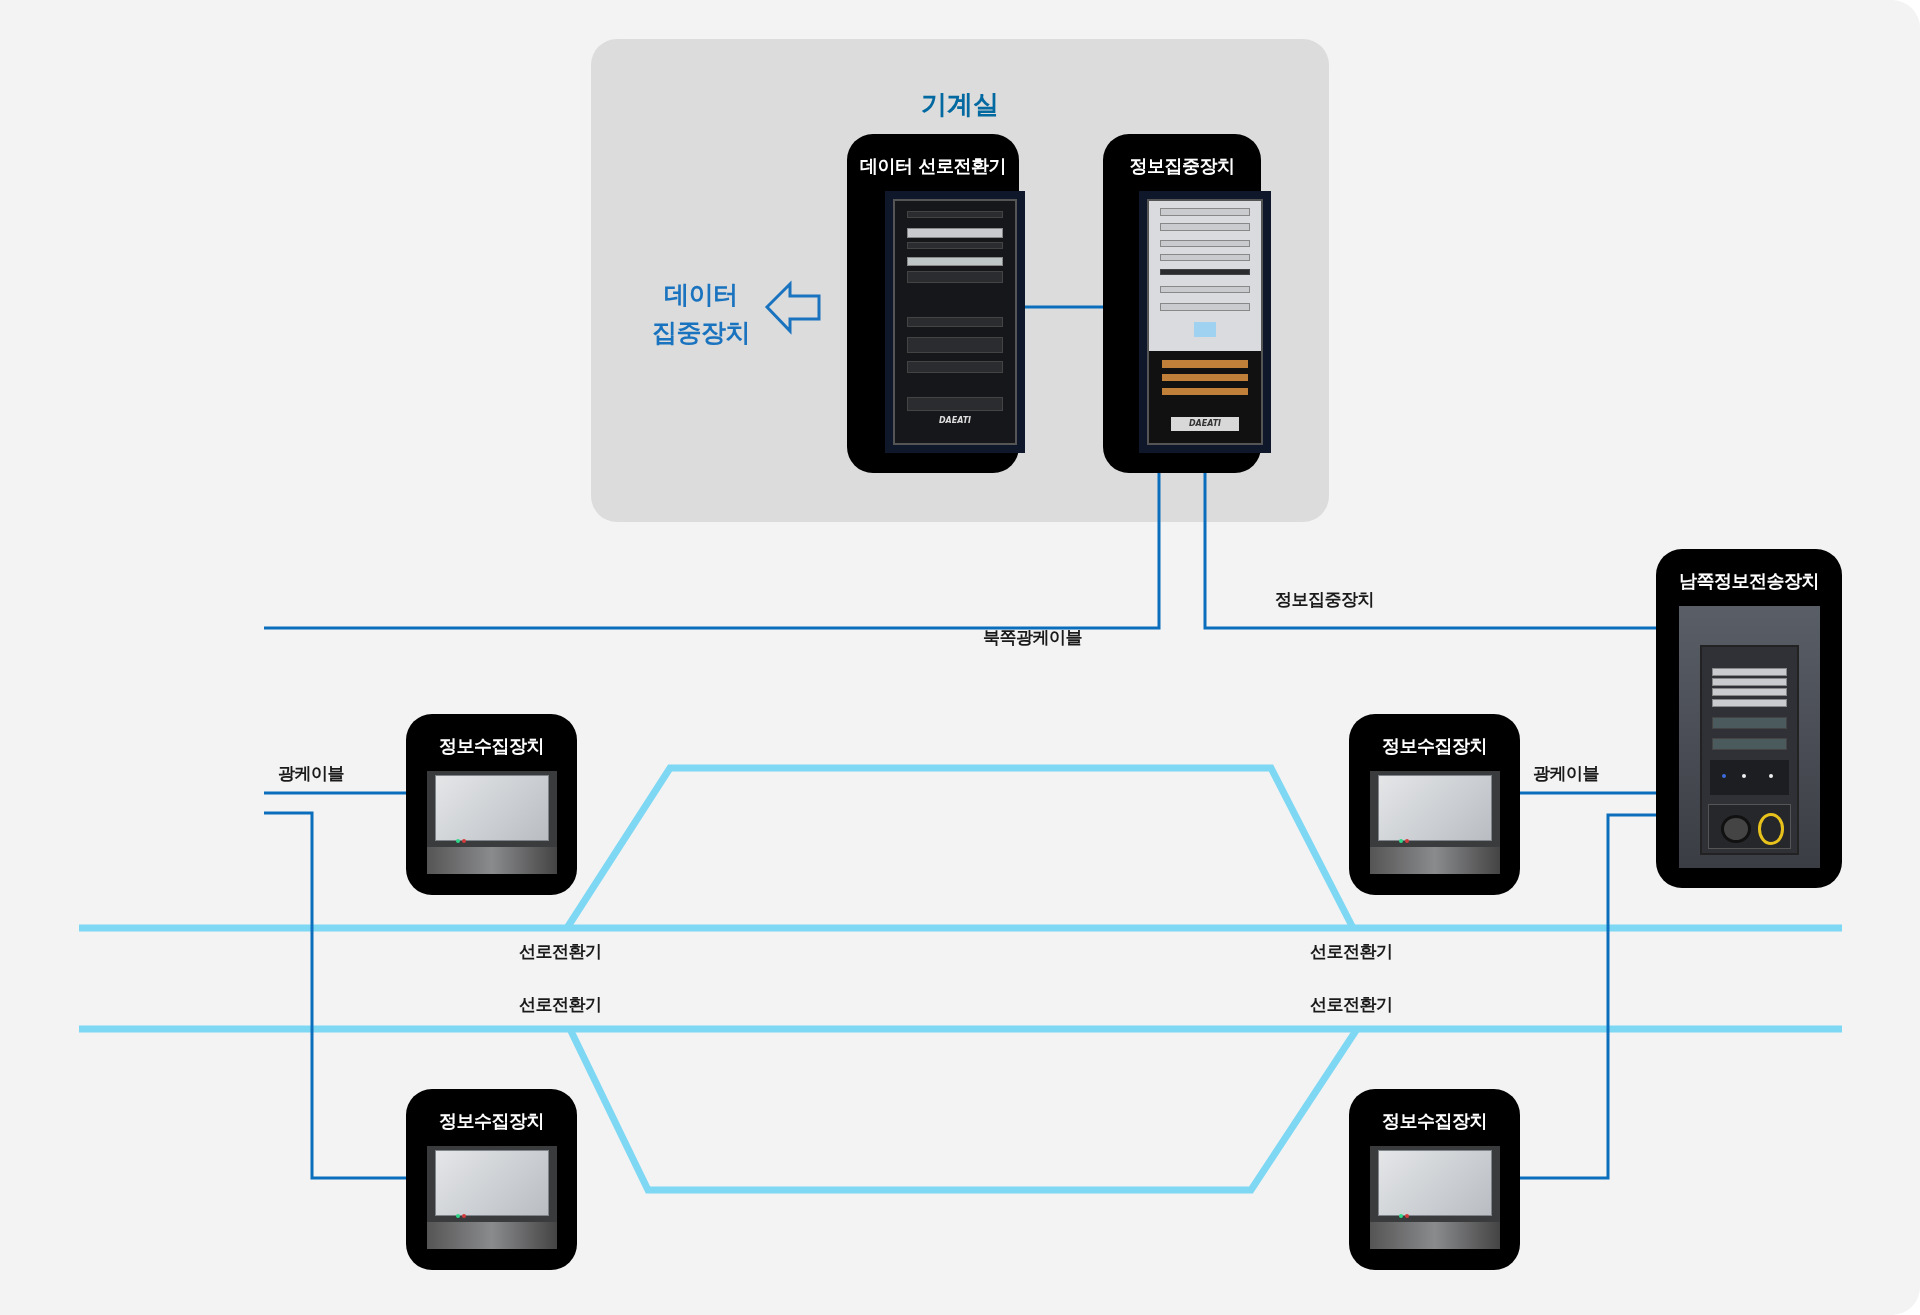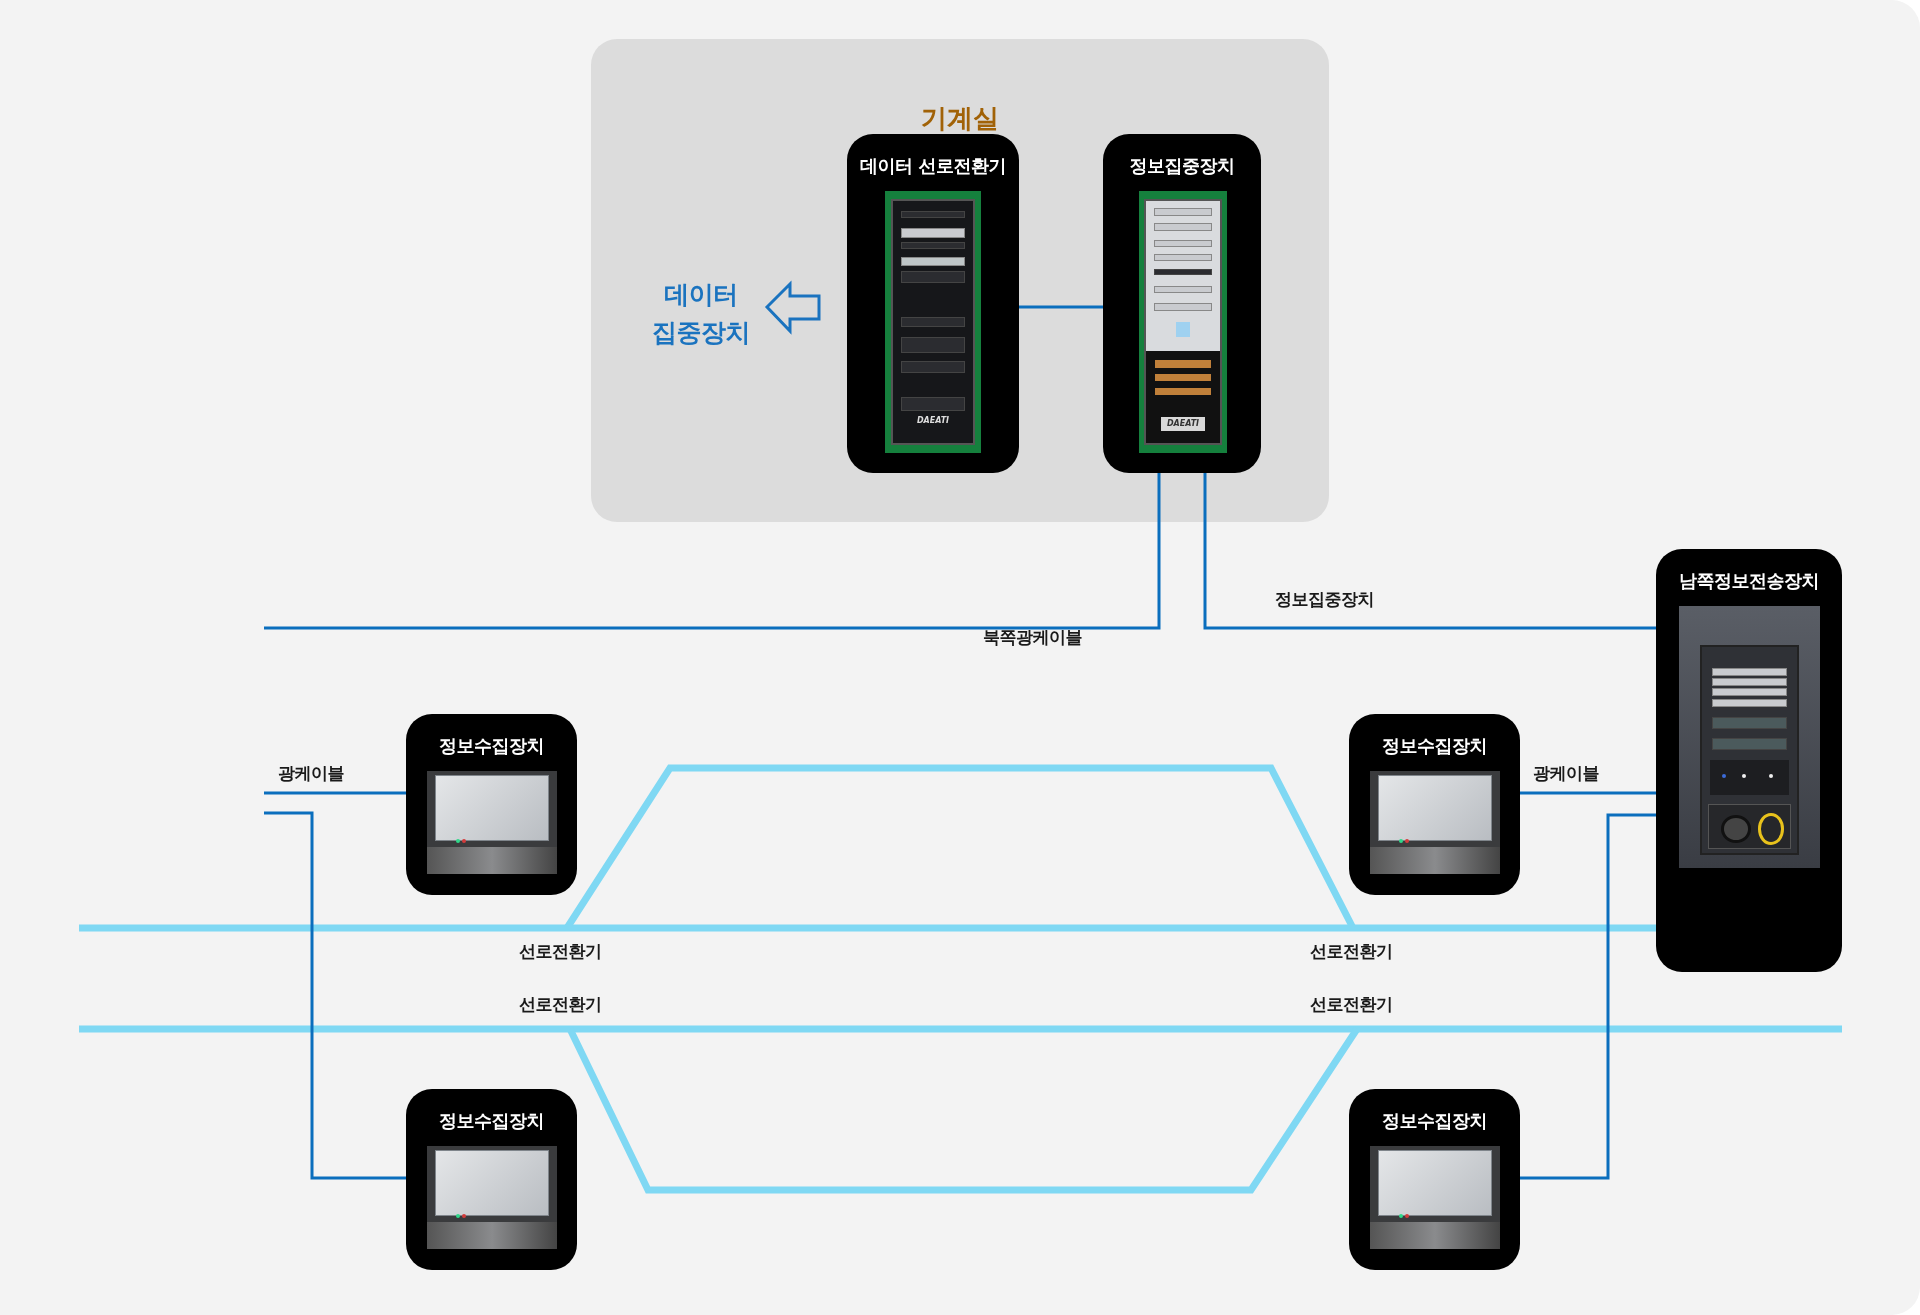--- a/index.html
+++ b/index.html
@@ -2,32 +2,32 @@
 <html><head>
 <meta charset="utf-8">
 <style>
   html, body { margin:0; padding:0; background:#ffffff; }
   body { width:1920px; height:1315px; position:relative; overflow:hidden;
          font-family:"DejaVu Sans","Liberation Sans",sans-serif; }
   .canvas { position:absolute; left:0; top:0; width:1920px; height:1315px;
             background:#f3f3f3; border-radius:0 28px 28px 0; }
   .machine-room { position:absolute; left:591px; top:39px; width:738px; height:483px;
                   background:#dcdcdc; border-radius:26px; }
-  .room-title { position:absolute; left:0; width:100%; top:62px; text-align:center;
-                font-size:26px; font-weight:bold; color:#a16207; }
+  .room-title { position:absolute; left:0; width:100%; top:48px; text-align:center;
+                font-size:26px; font-weight:bold; color:#0369a1; }
   svg.wires { position:absolute; left:0; top:0; }
   .dev { position:absolute; background:#000; border-radius:26px; }
   .dev .dev-title { position:absolute; left:0; width:100%; text-align:center;
                     color:#fff; font-weight:bold; font-size:18px; top:20px; letter-spacing:-0.5px; }
   .photo { position:absolute; overflow:hidden; }
   .lbl { position:absolute; font-size:17px; font-weight:bold; color:#1a1a1a; white-space:nowrap; letter-spacing:-0.5px; }
   .blue-lbl { position:absolute; color:#1a73bf; font-weight:bold; font-size:25px;
               text-align:center; line-height:38px; letter-spacing:-0.5px; }
   
-  .rack { background:#15803d; }
+  .rack { background:#0f172a;padding-left:44px; }
   .rack .frame { position:absolute; left:6%; right:6%; top:3%; bottom:3%; background:#16171a;
                  border:2px solid #555; }
   .unit { position:absolute; left:10%; right:10%; height:5px; background:#c9cbcf; border:1px solid #888; }
   .unit.dark { background:#2b2c30; border-color:#444; }
   .logo { position:absolute; left:20%; right:20%; height:14px; background:#d8d8d8; color:#333;
           font-size:8px; font-style:italic; font-weight:bold; text-align:center; line-height:14px; }
   .cabinet { background:linear-gradient(#5a5e66,#3a3d44); }
   .panel { position:absolute; background:linear-gradient(135deg,#e4e6e8,#b9bdc2); border:1px solid #7f858b; }
   .dot { position:absolute; width:4px; height:4px; border-radius:50%; }
 </style>
@@ -102,21 +102,21 @@
           <div style="position:absolute; left:12%; right:12%; top:10%; height:8%; background:#c0803a;"></div>
           <div style="position:absolute; left:12%; right:12%; top:25%; height:8%; background:#c0803a;"></div>
           <div style="position:absolute; left:12%; right:12%; top:40%; height:8%; background:#c0803a;"></div>
           <div class="logo" style="top:72%;">DAEATI</div>
         </div>
       </div>
     </div>
   </div>
 
 
-  <div class="dev" style="left:1656px; top:549px; width:186px; height:423px;">
+  <div class="dev" style="left:1656px; top:549px; width:186px; height:339px;">
     <div class="dev-title">남쪽정보전송장치</div>
     <div class="photo cabinet" style="left:23px; top:57px; width:141px; height:262px;">
       <div style="position:absolute; left:15%; right:15%; top:15%; bottom:5%; background:#2f3136; border:2px solid #222;">
         <div class="unit" style="top:10%; height:6px;"></div>
         <div class="unit" style="top:15%; height:6px;"></div>
         <div class="unit" style="top:20%; height:6px;"></div>
         <div class="unit" style="top:25%; height:6px;"></div>
         <div class="unit dark" style="top:34%; height:10px; background:#4b5a5c;"></div>
         <div class="unit dark" style="top:44%; height:10px; background:#4b5a5c;"></div>
         <div style="position:absolute; left:8%; right:8%; top:55%; height:17%; background:#1d1e21;">

